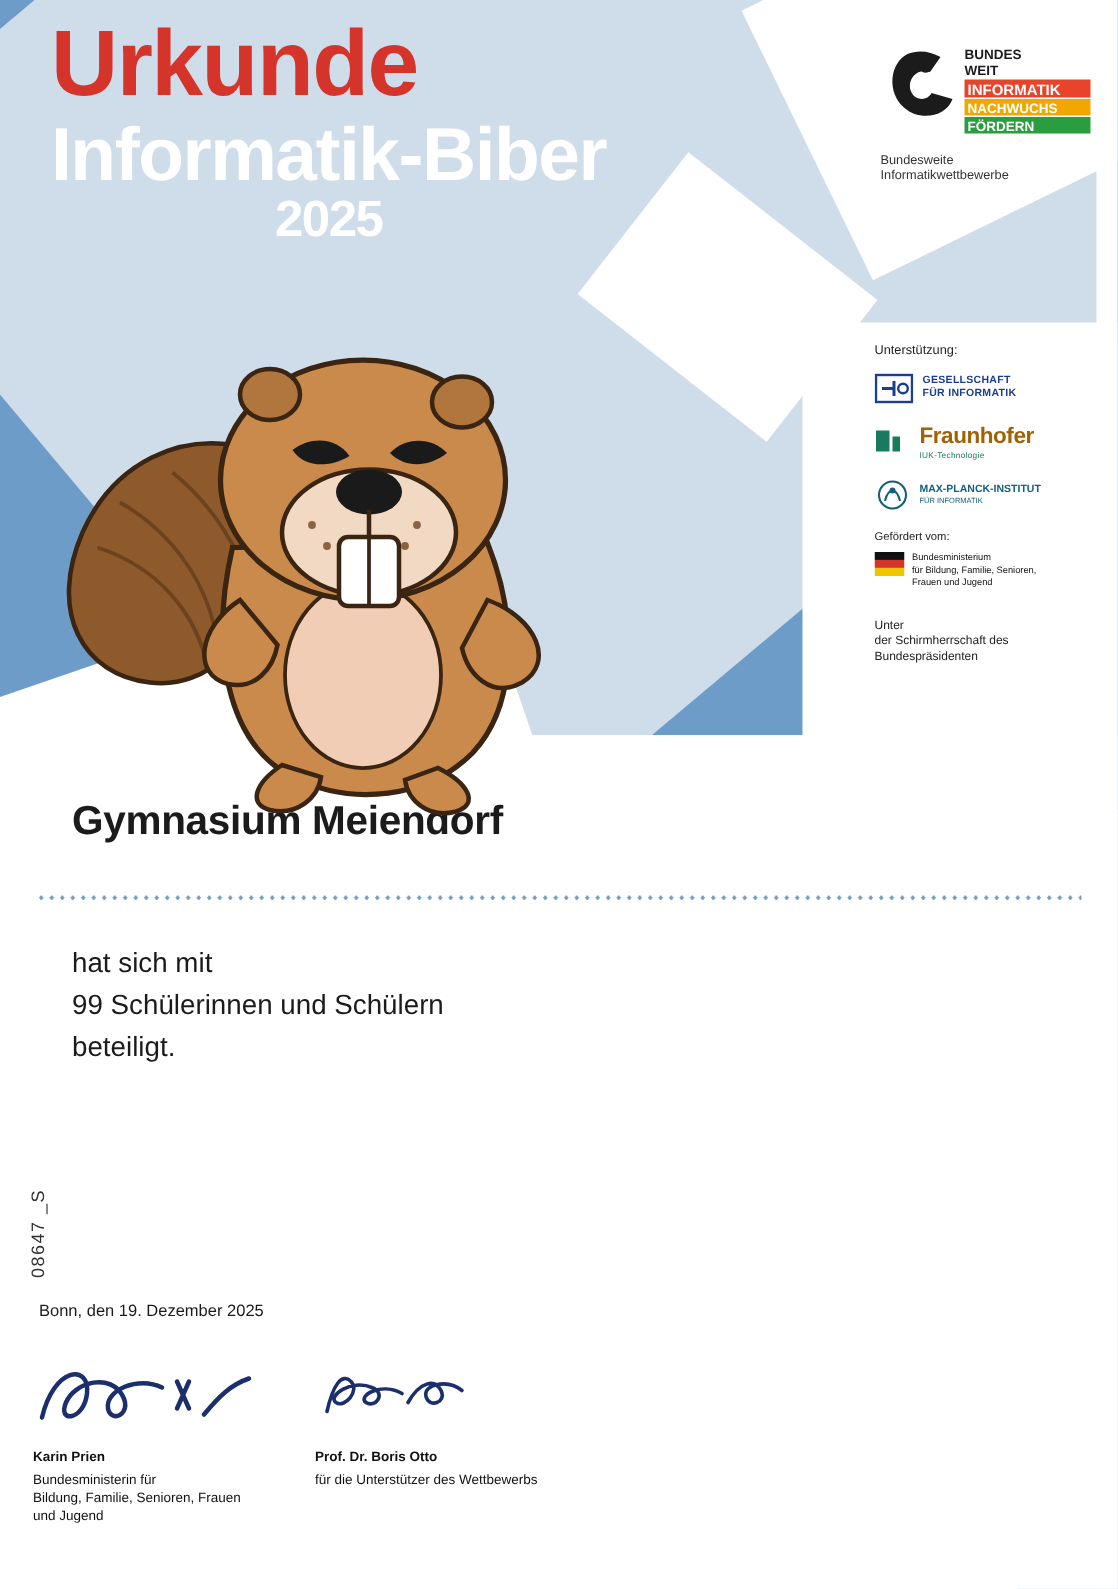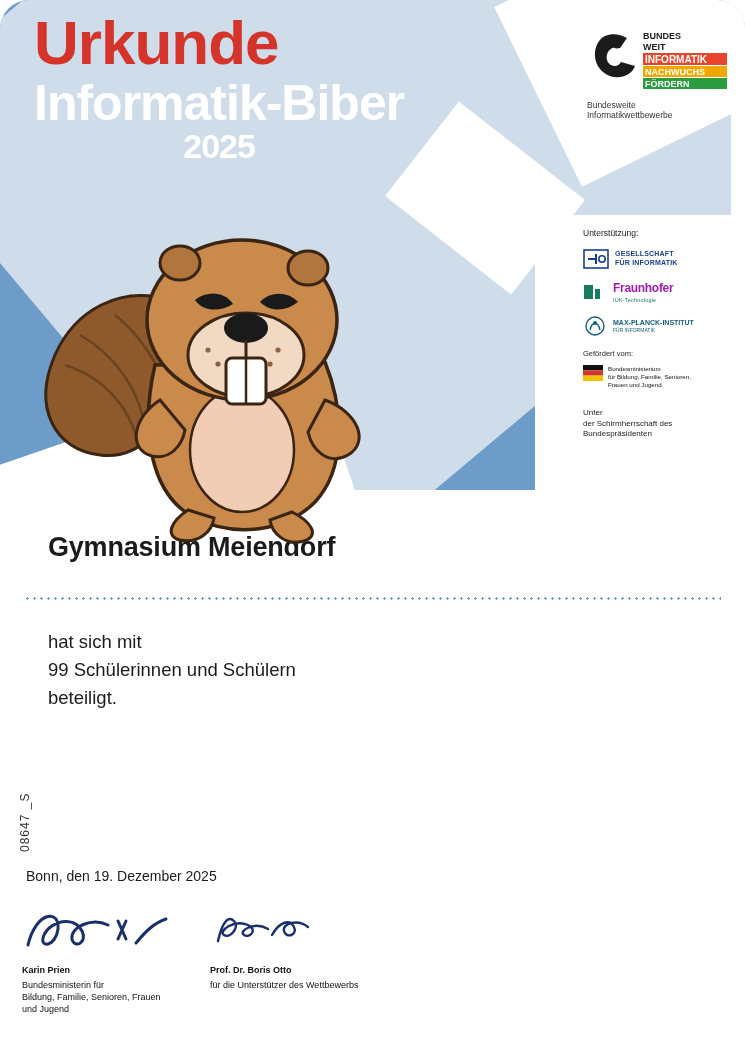--- a/index.html
+++ b/index.html
@@ -3,21 +3,21 @@
 <meta charset="utf-8">
 <style>
   html,body{margin:0;padding:0;}
   body{
     width:745px;height:1059px;
     background:#ffffff;
     font-family:"Liberation Sans", sans-serif;
     overflow:hidden;
     position:relative;
   }
-  .page{position:relative;width:745px;height:1059px;overflow:hidden;background:#fff;border-radius:29px;}
+  .page{position:relative;width:745px;height:1059px;overflow:hidden;background:#fff;}
 
   
   .banner{
     position:absolute;left:0;top:0;width:745px;height:540px;
     background:#6e9cc8;
     overflow:hidden;
   }
   
   .wedge-tr{
     position:absolute;right:-40px;top:-60px;width:260px;height:200px;
@@ -81,21 +81,21 @@
   }
 
   
   .spons{
     position:absolute;right:12px;top:228px;width:150px;z-index:7;
     font-size:8px;color:#333;line-height:1.3;
   }
   .spons .h{font-size:8.5px;color:#222;margin-bottom:9px;}
   .spons .row{display:flex;align-items:center;gap:6px;margin-bottom:11px;}
   .gi-text{font-size:7px;color:#1b3f8f;font-weight:bold;line-height:1.25;letter-spacing:.2px;}
-  .fh-text{font-size:12px;color:#a21caf;font-weight:bold;letter-spacing:-.3px;}
+  .fh-text{font-size:15px;color:#a16207;font-weight:bold;letter-spacing:-.3px;}
   .fh-sub{font-size:5.5px;color:#1a7a5e;letter-spacing:.2px;}
   .mp-text{font-size:7px;color:#15607a;font-weight:bold;}
   .mp-sub{font-size:5px;color:#15607a;}
   .gef{font-size:7.5px;color:#222;margin:12px 0 6px;}
   .bmbf{display:flex;gap:5px;align-items:flex-start;}
   .bmbf-txt{font-size:6.2px;color:#111;line-height:1.3;}
   .schirm{font-size:8px;color:#222;line-height:1.35;margin-top:19px;}
 
   
   .recipient{
@@ -116,21 +116,21 @@
   
   .code{
     position:absolute;left:-20px;top:800px;width:90px;
     transform:rotate(-90deg);
     font-size:12px;color:#333;letter-spacing:1px;
     font-family:"Liberation Sans", sans-serif;
   }
 
   
   .place-date{
-    position:absolute;left:26px;top:868px;font-size:14px;color:#1b1b1b;
+    position:absolute;left:26px;top:868px;font-size:11px;color:#1b1b1b;
   }
   .sigs{position:absolute;left:22px;top:905px;width:700px;height:140px;}
   .sig{position:absolute;top:0;}
   .sig-a{left:0;width:180px;}
   .sig-b{left:188px;width:180px;}
   .sig-c{left:368px;width:210px;}
   .sig-img{height:52px;}
   .sig-name{font-size:9px;font-weight:bold;color:#111;margin-top:4px;}
   .sig-role{font-size:9px;color:#111;margin-top:4px;line-height:1.35;}
 

